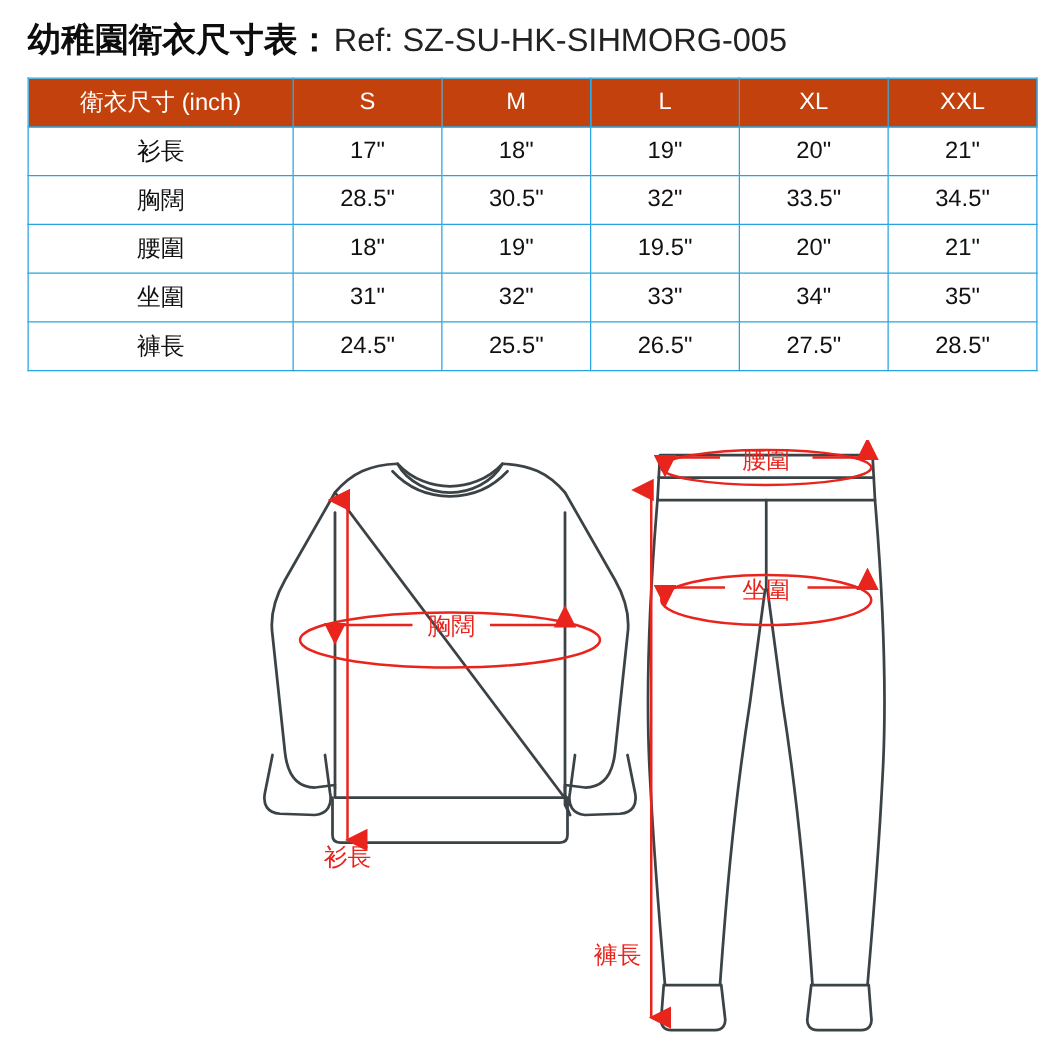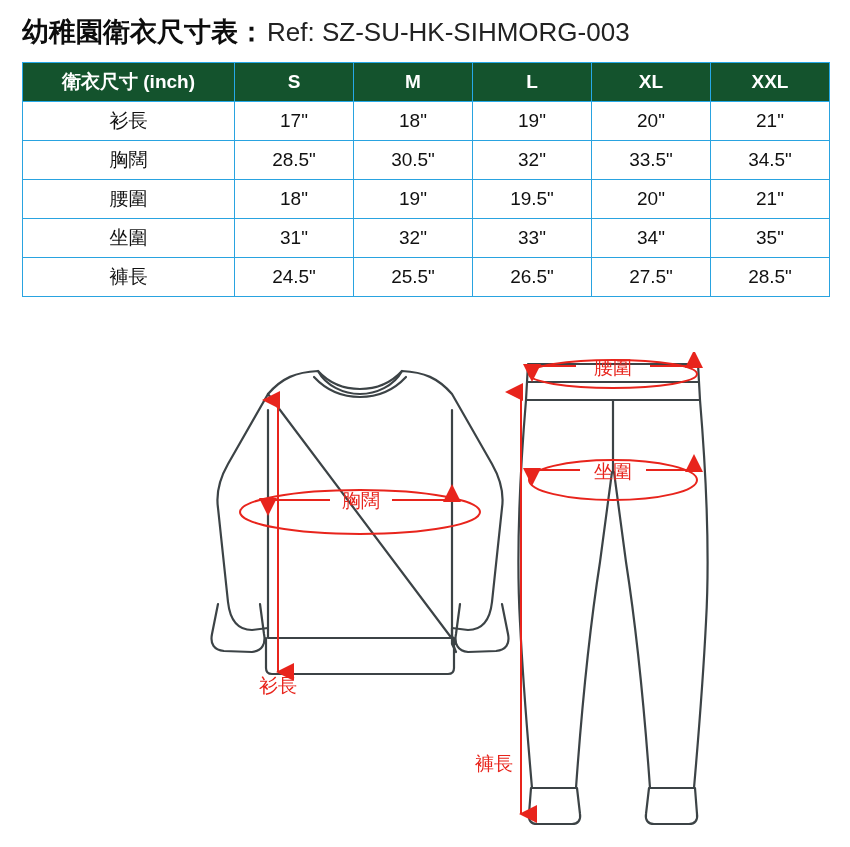--- a/index.html
+++ b/index.html
@@ -56,25 +56,24 @@
   .size-table td {
     border: 1px solid #29a3e0;
     height: 38px;
     text-align: center;
     vertical-align: middle;
     font-size: 19px;
     color: #111111;
     padding: 0;
   }
   .size-table tr.header td {
-    background: #14532d;
+    background: #c2410c;
     color: #ffffff;
     font-size: 19px;
     border: 1px solid #26a9e8;
-    font-weight: bold;
   }
   .size-table tr.header td.label-cell {
     font-size: 19px;
   }
   .col-label { width: 212px; }
   .col-size  { width: 119px; }
 
   
   .illustration {
     position: absolute;
@@ -92,21 +91,21 @@
     fill: #e8241c;
   }
 </style>
 </head>
 <body>
 
 <div class="page">
 
   <div class="title-row">
     <span class="title-cn">幼稚園衛衣尺寸表：</span>
-    <span class="title-ref">Ref: SZ-SU-HK-SIHMORG-003</span>
+    <span class="title-ref">Ref: SZ-SU-HK-SIHMORG-005</span>
   </div>
 
   <table class="size-table">
     <colgroup>
       <col class="col-label">
       <col class="col-size">
       <col class="col-size">
       <col class="col-size">
       <col class="col-size">
       <col class="col-size">

